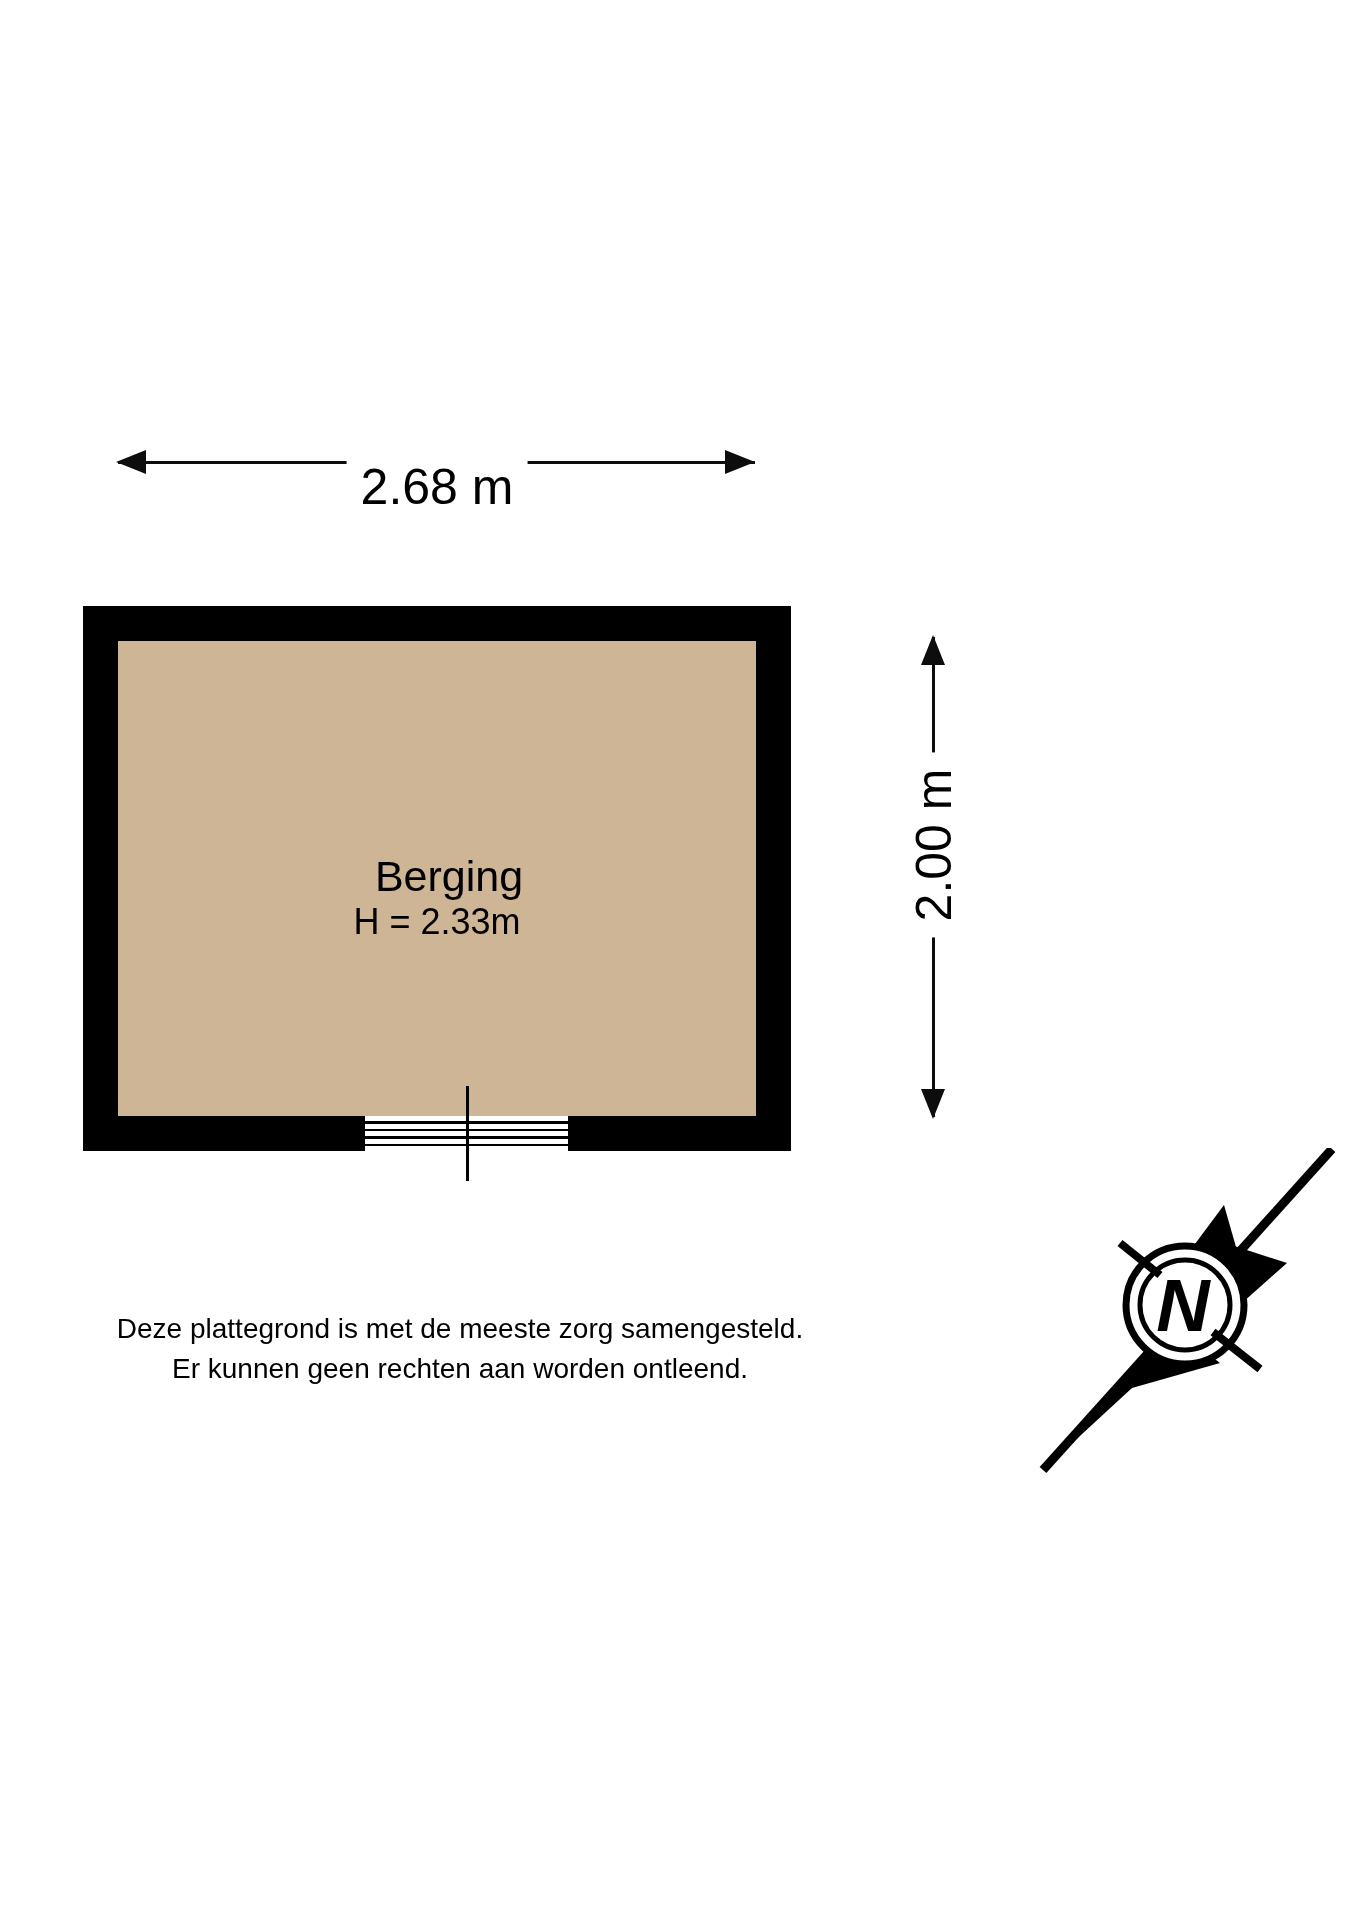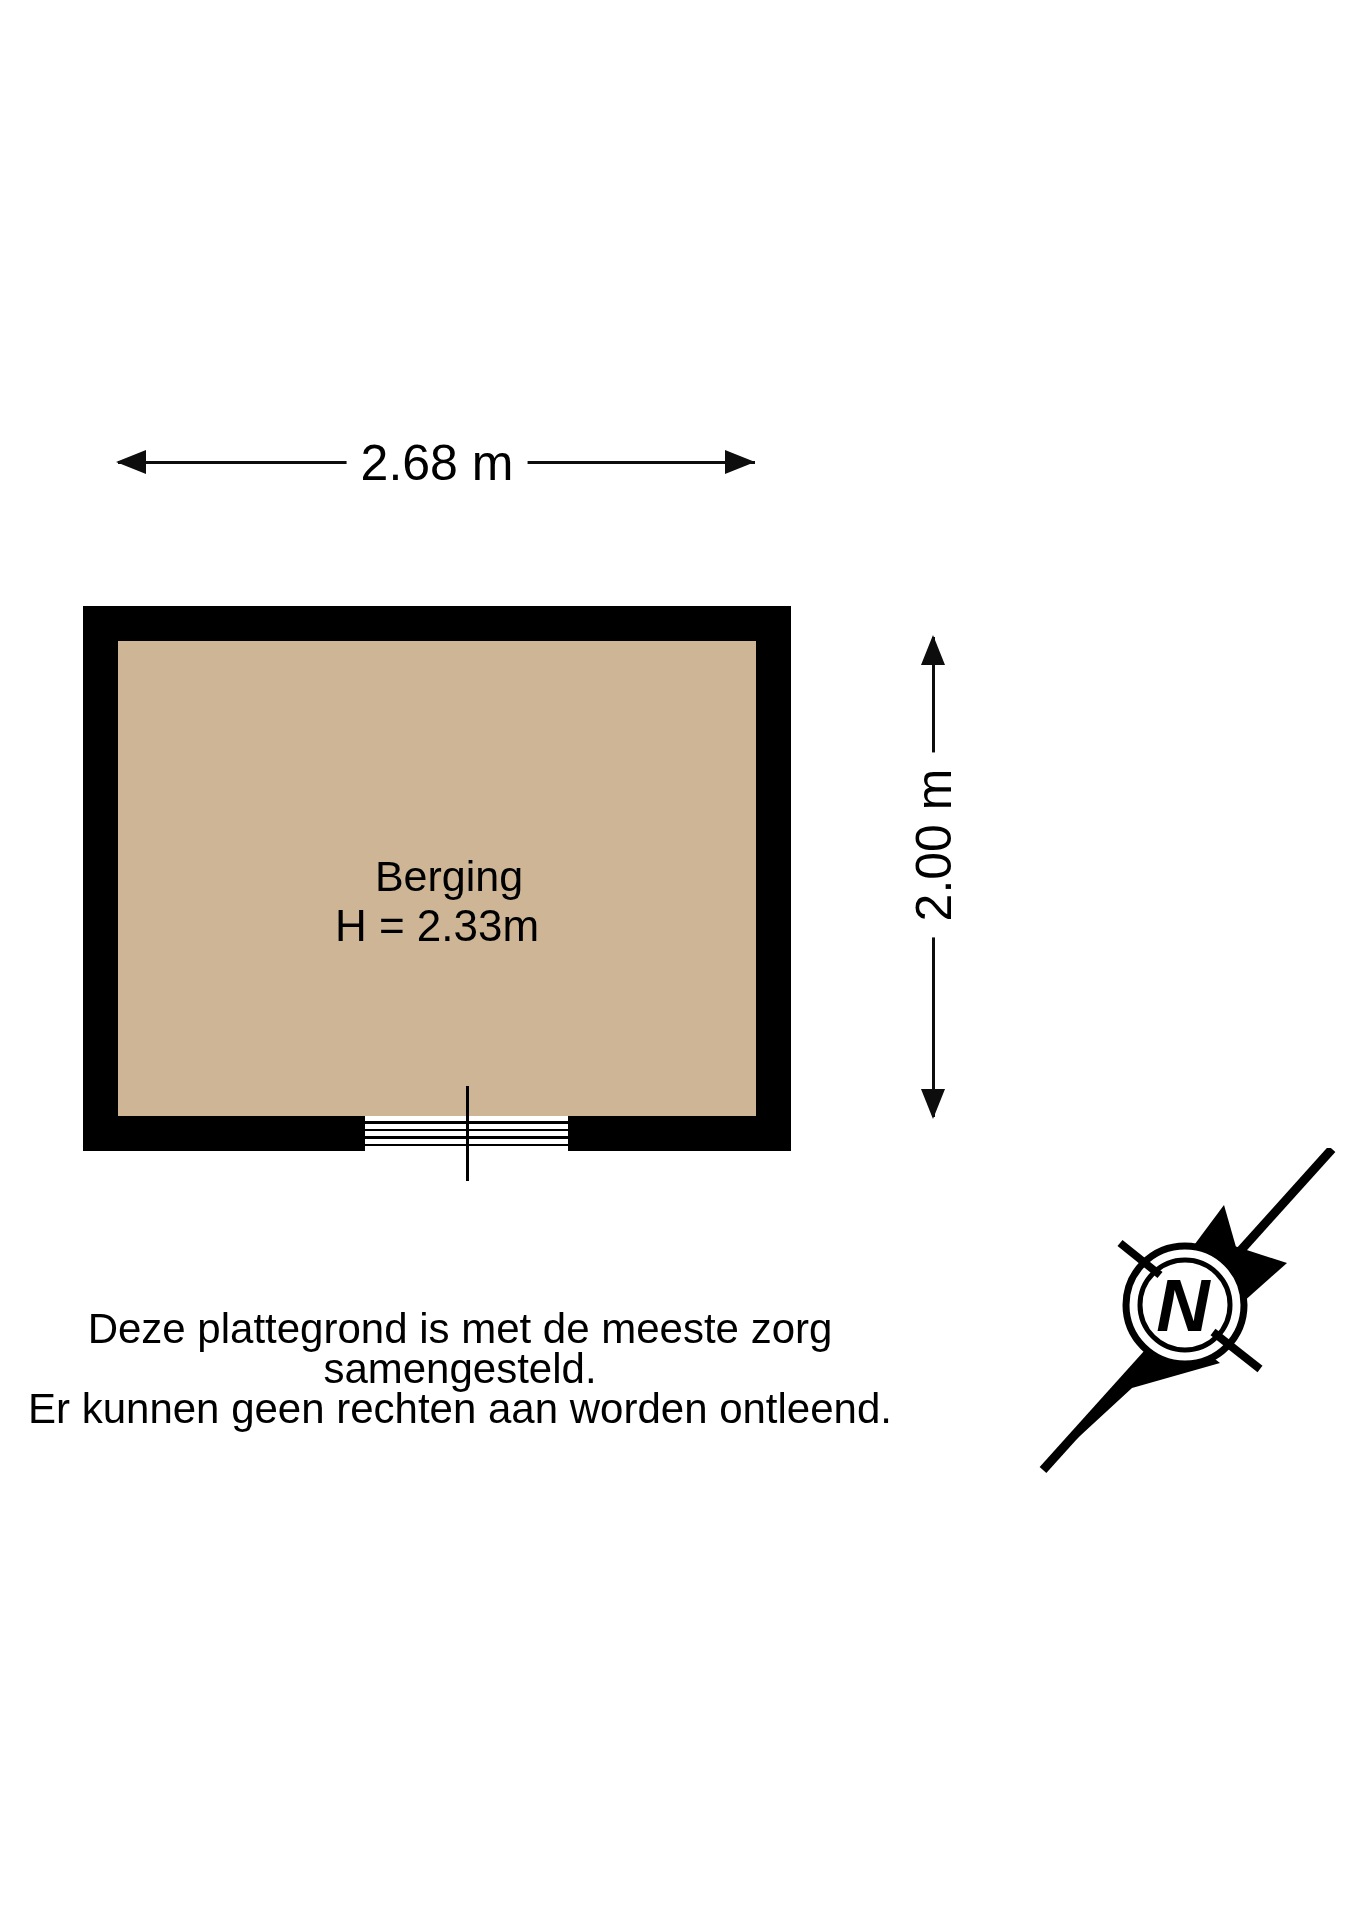--- a/index.html
+++ b/index.html
@@ -34,21 +34,21 @@
   .arrow-right {
     position: absolute;
     left: 725px; top: 450px;
     width: 0; height: 0;
     border-top: 12px solid transparent;
     border-bottom: 12px solid transparent;
     border-left: 30px solid #0d0d0d;
   }
   .dim-label-h {
     position: absolute;
-    left: 437px; top: 463px;
+    left: 437px; top: 487px;
     transform: translate(-50%, -50%);
     background: #ffffff;
     padding: 0 14px;
     font-size: 50px;
     white-space: nowrap;
   }
   .dim-line-v {
     position: absolute;
     left: 932px; top: 637px;
     width: 3px; height: 480px;
@@ -92,21 +92,21 @@
     width: 638px; height: 475px;
   }
   .room-labels {
     position: absolute;
     left: 83px; top: 852px;
     width: 708px;
     text-align: center;
     line-height: 1.15;
   }
   .room-name { font-size: 43px; padding-left: 24px; }
-  .room-h    { font-size: 44px; }
+  .room-h    { font-size: 36px; }
   
   .door-opening {
     position: absolute;
     left: 365px; top: 1116px;
     width: 203px; height: 35px;
     background: #ffffff;
   }
   .threshold-line {
     position: absolute;
     left: 0;
@@ -122,21 +122,21 @@
     left: 466px; top: 1086px;
     width: 3px; height: 95px;
     background: #000000;
   }
   
   .disclaimer {
     position: absolute;
     left: 20px; top: 1309px;
     width: 880px;
     text-align: center;
-    font-size: 42px;
+    font-size: 28px;
     line-height: 40px;
   }
   
   .compass {
     position: absolute;
     left: 1020px; top: 1148px;
     width: 338px; height: 382px;
   }
 </style>
 </head>

